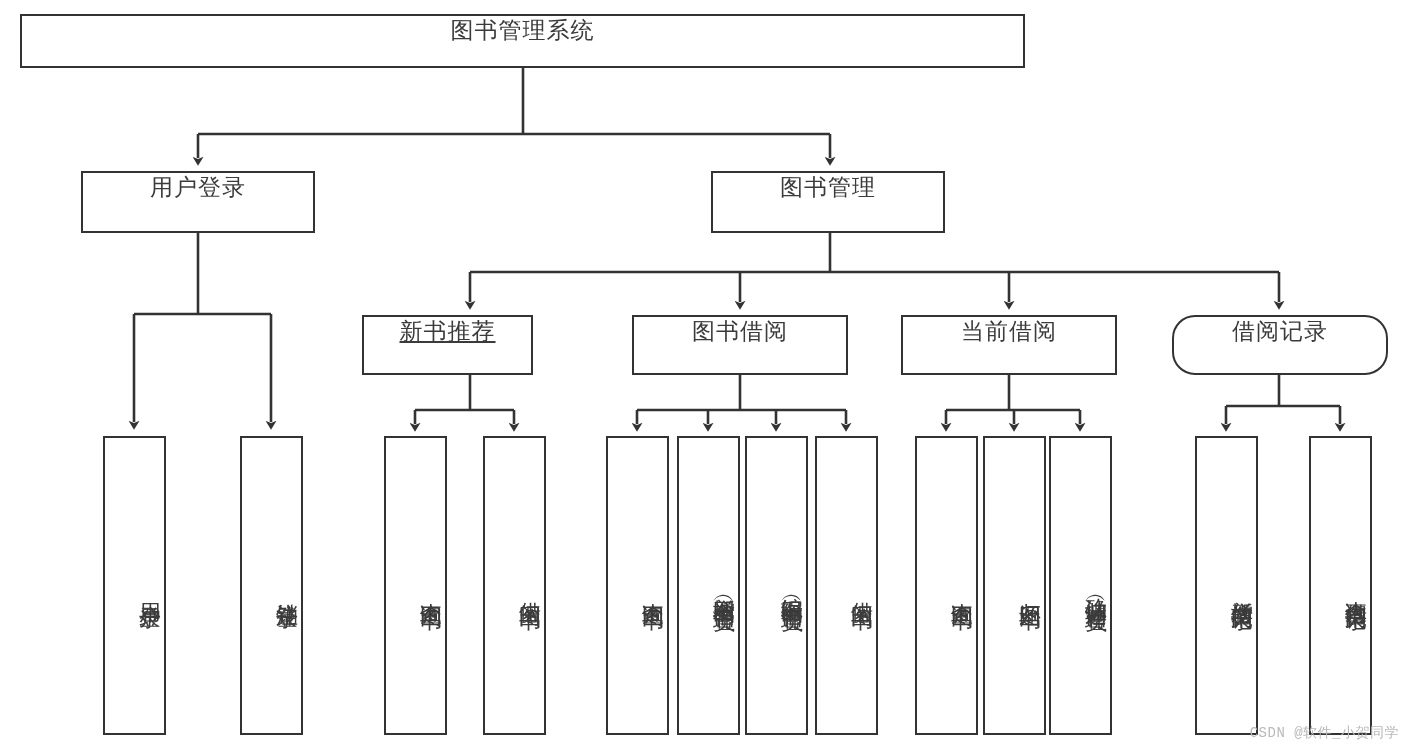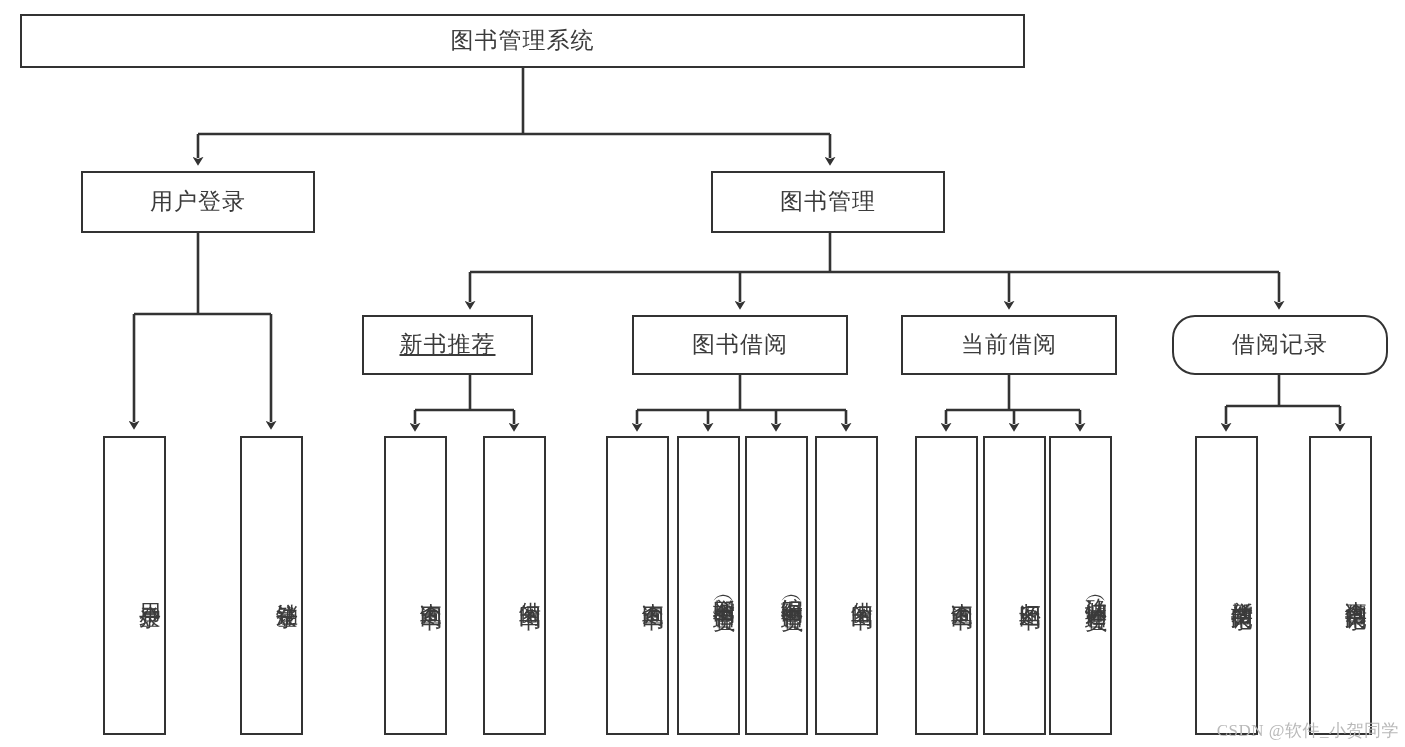--- a/index.html
+++ b/index.html
@@ -27,21 +27,21 @@
     width: 1405px;
     height: 747px;
     pointer-events: none;
   }
   .node {
     position: absolute;
     box-sizing: border-box;
     background: #ffffff;
     border: 2.5px solid #333333;
     display: flex;
-    align-items: center;
+    align-items: flex-start;
     justify-content: center;
     color: #3b3b3b;
     text-align: center;
     line-height: 1.28;
   }
   .node.horiz {
     font-size: 23px;
     letter-spacing: 1px;
     writing-mode: horizontal-tb;
   }
@@ -58,25 +58,25 @@
     display: block;
   }
   .node.vert .node-label {
     writing-mode: vertical-rl;
     text-orientation: upright;
   }
   #watermark {
     position: absolute;
     right: 6px;
     bottom: 5px;
-    font-size: 17px;
+    font-size: 14px;
     color: #b9b9b9;
     letter-spacing: 0.5px;
     white-space: nowrap;
-    font-family: Liberation Serif, serif;
+    font-family: Liberation Mono, monospace;
   }
 </style>
 </head>
 <body>
 
 <div id="diagram-root">
 
   <svg class="connectors" viewBox="0 0 1405 747">
     <defs>
       <marker id="arrow" markerWidth="9" markerHeight="11" refX="1.2" refY="5.5" orient="auto" markerUnits="userSpaceOnUse">

